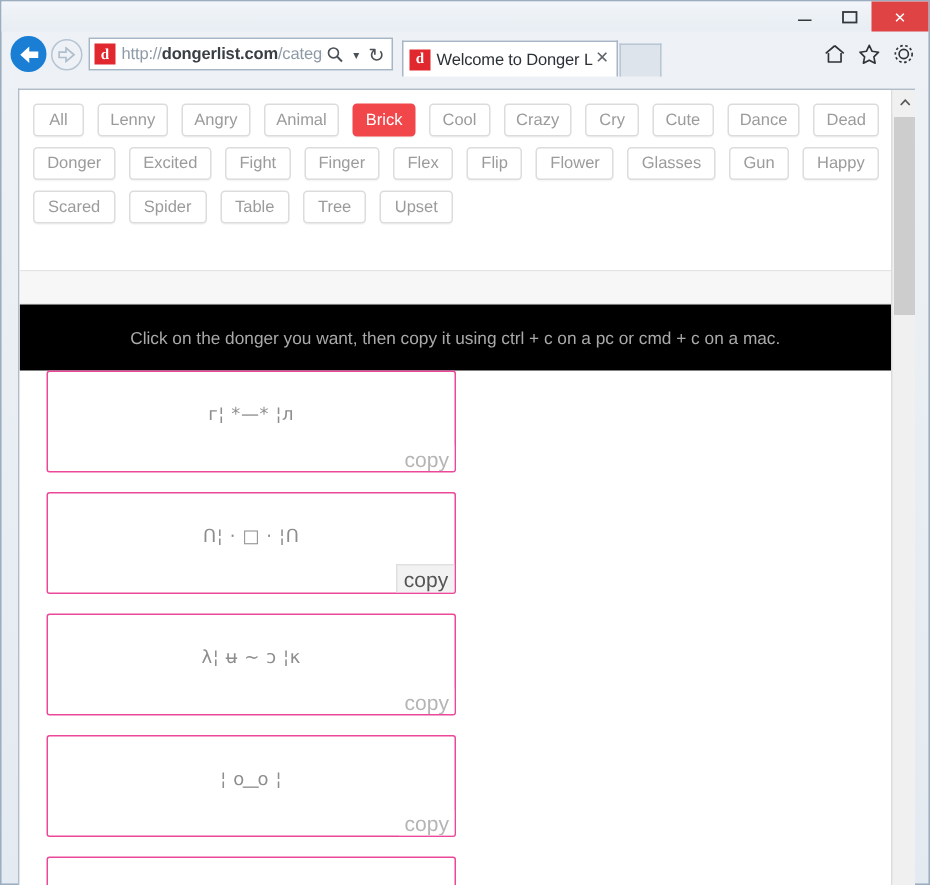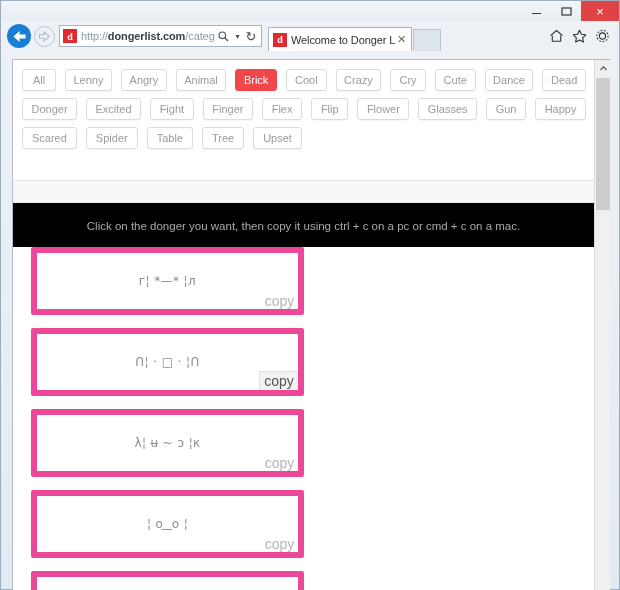--- a/index.html
+++ b/index.html
@@ -202,21 +202,21 @@
 
   
   #grid {
     padding: 0 18px;
     display: flex; flex-wrap: wrap;
     gap: 13px 18px;
   }
   .card {
     width: 273px;
     height: 68px;
-    border: 6px solid #ec4899;
+    border: 1px solid #ec4899;
     border-radius: 2px;
     position: relative;
     background: #fff;
     overflow: hidden;
   }
   .donger {
     position: absolute;
     left: 0; right: 0; top: 21px;
     text-align: center;
     font-size: 12px;

